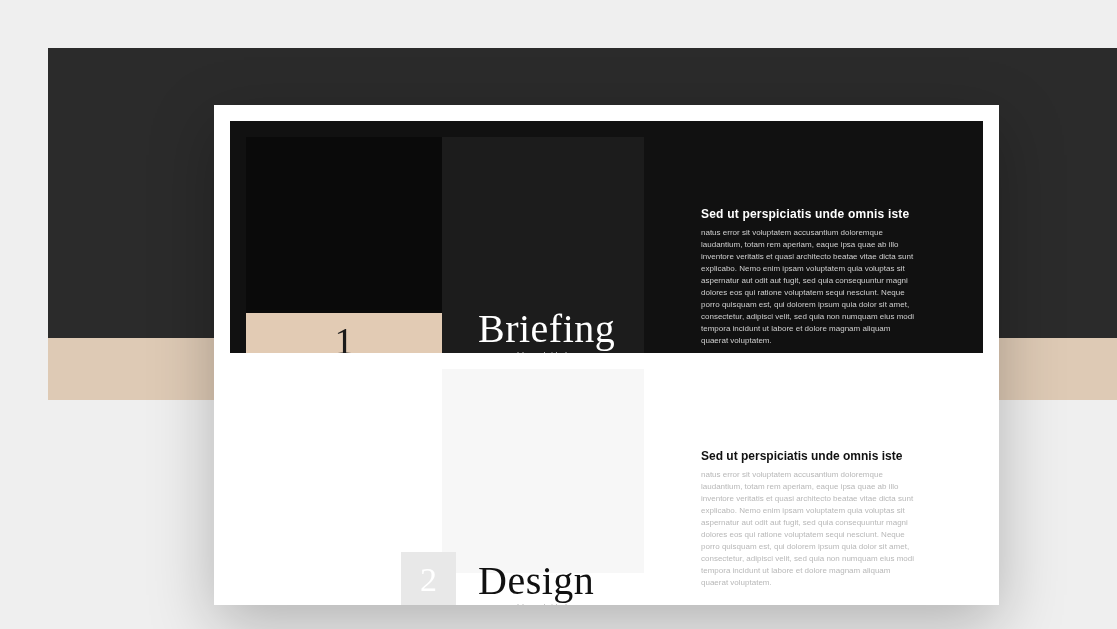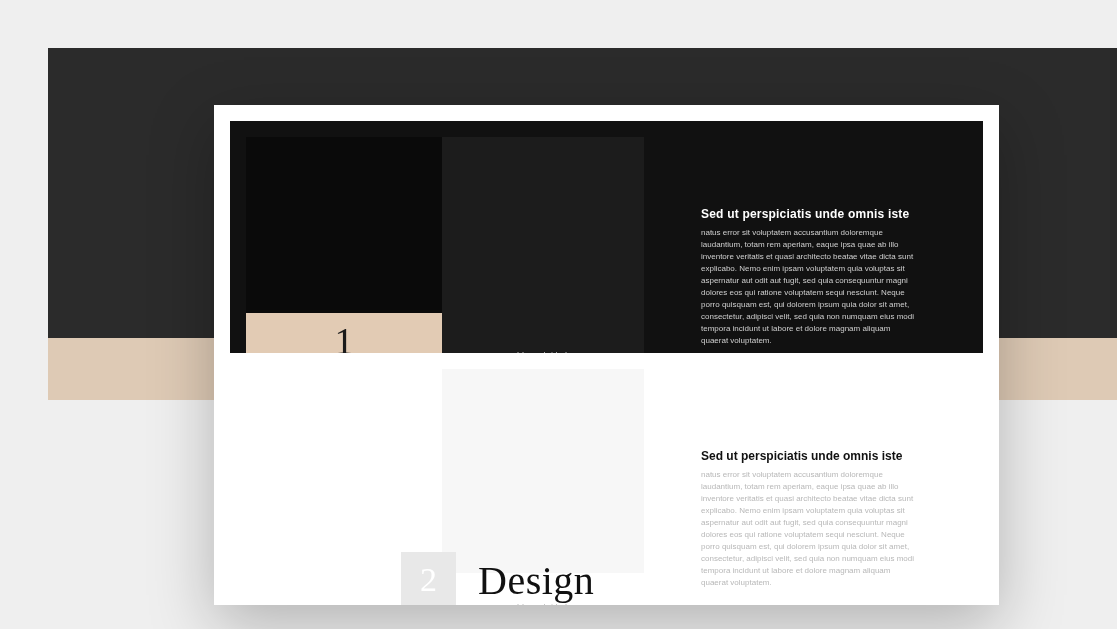--- a/index.html
+++ b/index.html
@@ -176,20 +176,21 @@
     <div class="dark-left"></div>
     <div class="dark-mid"></div>
     <div class="dark-right-bg"></div>
 
     <div class="dark-body-head">Sed ut perspiciatis unde omnis iste</div>
     <div class="dark-body">natus error sit voluptatem accusantium doloremque laudantium, totam rem aperiam, eaque ipsa quae ab illo inventore veritatis et quasi architecto beatae vitae dicta sunt explicabo. Nemo enim ipsam voluptatem quia voluptas sit aspernatur aut odit aut fugit, sed quia consequuntur magni dolores eos qui ratione voluptatem sequi nesciunt. Neque porro quisquam est, qui dolorem ipsum quia dolor sit amet, consectetur, adipisci velit, sed quia non numquam eius modi tempora incidunt ut labore et dolore magnam aliquam quaerat voluptatem.</div>
 
     <div class="tan-box">
       <span class="num-dark">1</span>
     </div>
+    <div class="title-1">Briefing</div>
     <div class="subtitle-1">Add a subtitle here</div>
   </div>
 
   <div class="sec-light">
     <div class="light-mid"></div>
 
     <div class="light-body-head">Sed ut perspiciatis unde omnis iste</div>
     <div class="light-body">natus error sit voluptatem accusantium doloremque laudantium, totam rem aperiam, eaque ipsa quae ab illo inventore veritatis et quasi architecto beatae vitae dicta sunt explicabo. Nemo enim ipsam voluptatem quia voluptas sit aspernatur aut odit aut fugit, sed quia consequuntur magni dolores eos qui ratione voluptatem sequi nesciunt. Neque porro quisquam est, qui dolorem ipsum quia dolor sit amet, consectetur, adipisci velit, sed quia non numquam eius modi tempora incidunt ut labore et dolore magnam aliquam quaerat voluptatem.</div>
 
     <div class="grey-box">

